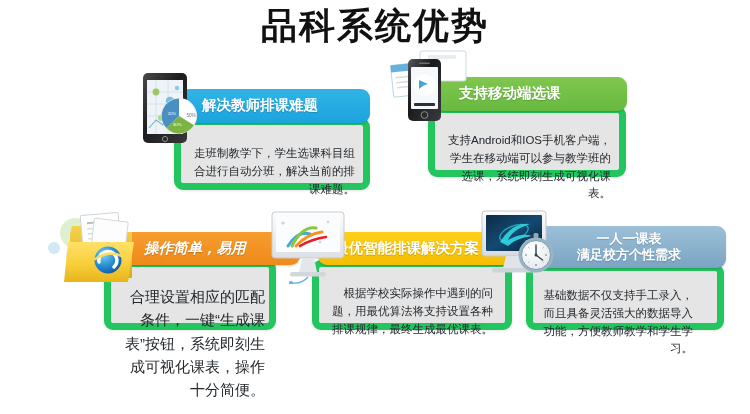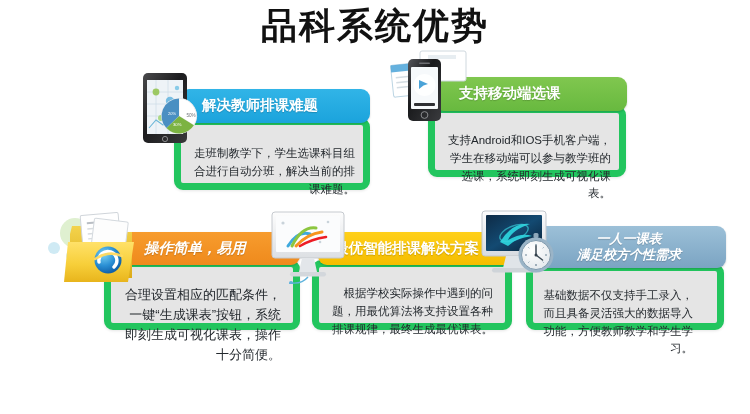--- a/index.html
+++ b/index.html
@@ -48,21 +48,20 @@
     display: flex;
     align-items: center;
     color: #ffffff;
     font-weight: 700;
     text-shadow: 0 1px 1px rgba(0,0,0,.18);
     box-shadow: 0 1px 2px rgba(0,0,0,.18);
   }
   .card-header.center {
     justify-content: center;
     text-align: center;
-    font-style: italic;
   }
   .card-header .htxt {
     display: block;
     line-height: 1.22;
     white-space: pre-line;
   }
   .card-body {
     position: absolute;
     z-index: 1;
     box-sizing: border-box;
@@ -105,22 +104,22 @@
   
   #card3 { left: 62px; top: 208px; width: 240px; height: 122px; }
   #card3 .card-icon { left: 0px; top: 0px; width: 86px; height: 80px; }
   #card3 .card-header {
     left: 48px; top: 24px; width: 190px; height: 33px;
     padding-left: 34px; font-size: 14.5px;
     background: linear-gradient(180deg,#f79c2e 0%,#ef8a1c 100%);
     font-style: italic;
   }
   #card3 .card-body {
-    left: 42px; top: 52px; width: 196px; height: 70px;
-    padding: 18px 12px 4px 10px; font-size: 13px;
+    left: 42px; top: 52px; width: 172px; height: 70px;
+    padding: 18px 4px 4px 10px; font-size: 15px;
   }
 
   
   #card4 { left: 268px; top: 208px; width: 246px; height: 122px; }
   #card4 .card-icon { left: 0px; top: 0px; width: 84px; height: 76px; }
   #card4 .card-header {
     left: 50px; top: 24px; width: 196px; height: 33px;
     padding-left: 16px; font-size: 14.5px;
     background: linear-gradient(180deg,#ffd01a 0%,#f5bd00 100%);
   }

